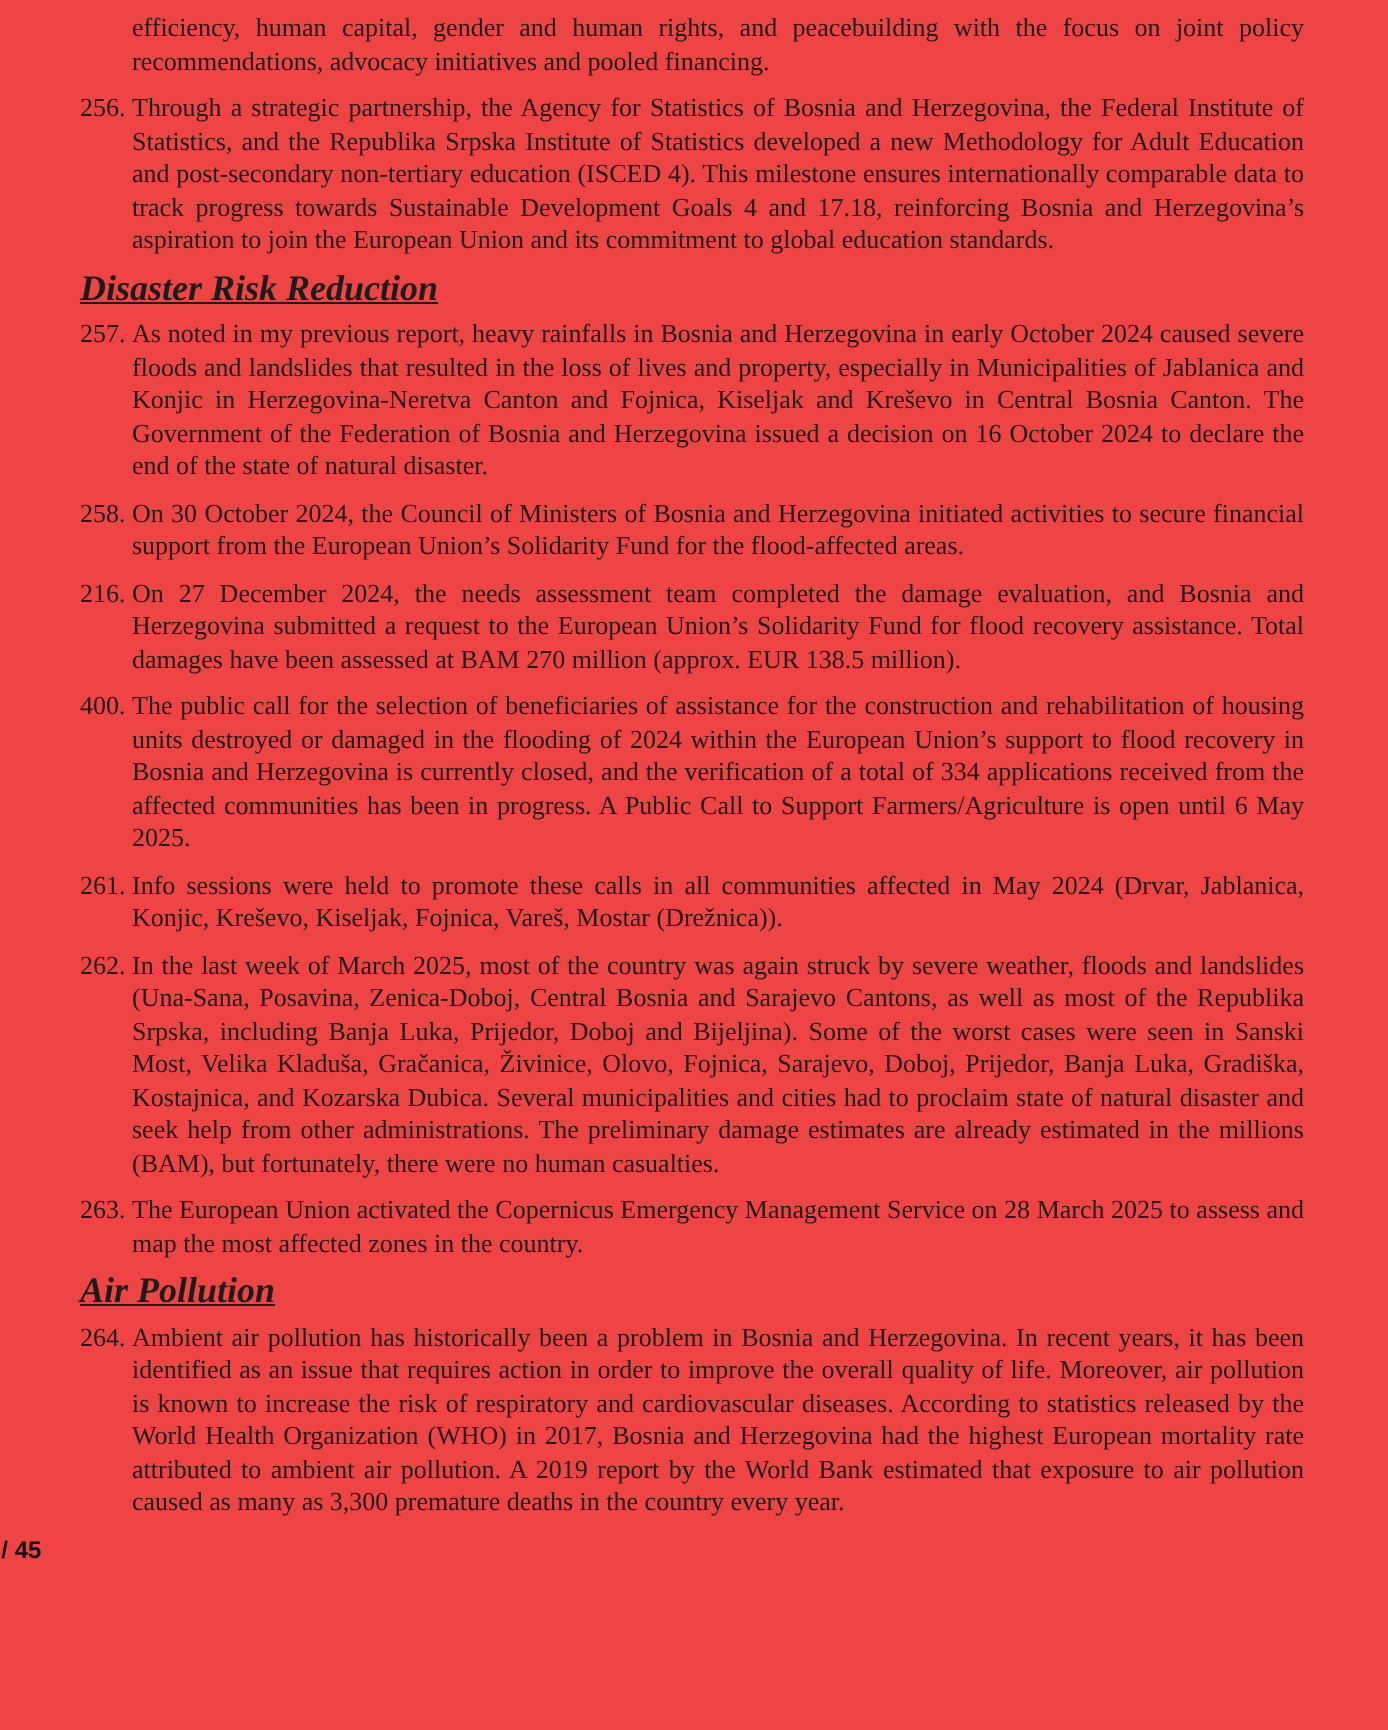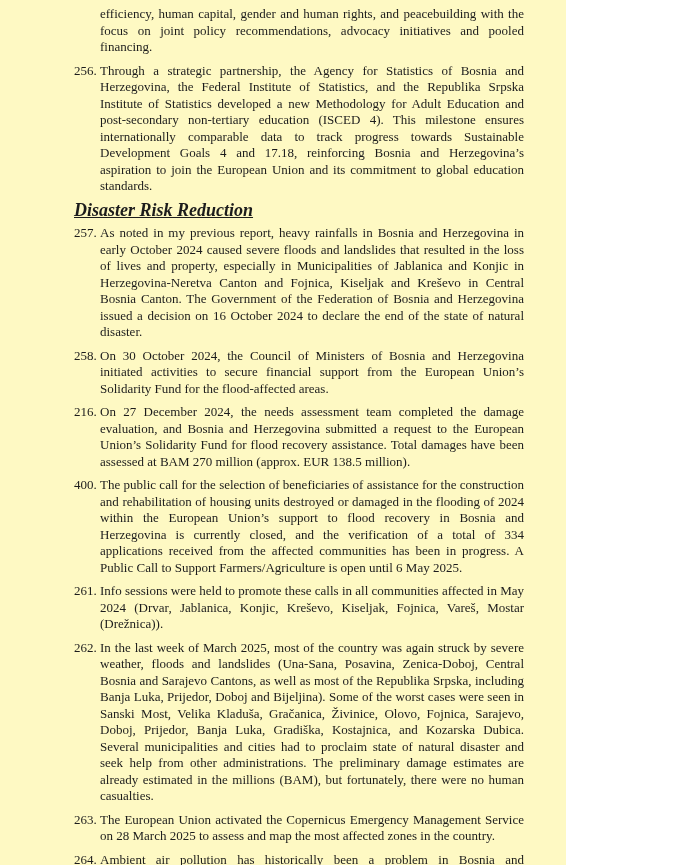--- a/index.html
+++ b/index.html
@@ -1,22 +1,22 @@
 <!DOCTYPE html>
 <html><head>
 <meta charset="utf-8">
 <style>
   html, body { margin: 0; padding: 0; background: #ffffff; }
   .page {
     position: relative;
-    width: 566px;
+    width: 694px;
     height: 865px;
     box-sizing: border-box;
-    padding: 6px 42px 0 74px;
-    background: #fef9c3;
+    padding: 6px 42px 0 40px;
+    background: #ef4444;
     font-family: "Liberation Serif", "DejaVu Serif", serif;
     font-size: 13px;
     line-height: 16.5px;
     color: #1c1c1c;
     overflow: hidden;
   }
   p { margin: 0; }
   .cont-para {
     margin: 0 0 7px 26px;
     text-align: justify;
@@ -90,20 +90,21 @@
   <p class="num-para">
     <span class="num">262.</span>
     <span>In the last week of March 2025, most of the country was again struck by severe weather, floods and landslides (Una-Sana, Posavina, Zenica-Doboj, Central Bosnia and Sarajevo Cantons, as well as most of the Republika Srpska, including Banja Luka, Prijedor, Doboj and Bijeljina). Some of the worst cases were seen in Sanski Most, Velika Kladuša, Gračanica, Živinice, Olovo, Fojnica, Sarajevo, Doboj, Prijedor, Banja Luka, Gradiška, Kostajnica, and Kozarska Dubica. Several municipalities and cities had to proclaim state of natural disaster and seek help from other administrations. The preliminary damage estimates are already estimated in the millions (BAM), but fortunately, there were no human casualties.</span>
   </p>
 
   <p class="num-para">
     <span class="num">263.</span>
     <span>The European Union activated the Copernicus Emergency Management Service on 28 March 2025 to assess and map the most affected zones in the country.</span>
   </p>
 
+  <p class="section-heading">Air Pollution</p>
 
   <p class="num-para">
     <span class="num">264.</span>
     <span>Ambient air pollution has historically been a problem in Bosnia and Herzegovina. In recent years, it has been identified as an issue that requires action in order to improve the overall quality of life. Moreover, air pollution is known to increase the risk of respiratory and cardiovascular diseases. According to statistics released by the World Health Organization (WHO) in 2017, Bosnia and Herzegovina had the highest European mortality rate attributed to ambient air pollution. A 2019 report by the World Bank estimated that exposure to air pollution caused as many as 3,300 premature deaths in the country every year.</span>
   </p>
 
   <div class="page-footer">40 / 45</div>
 
 </div>
 

